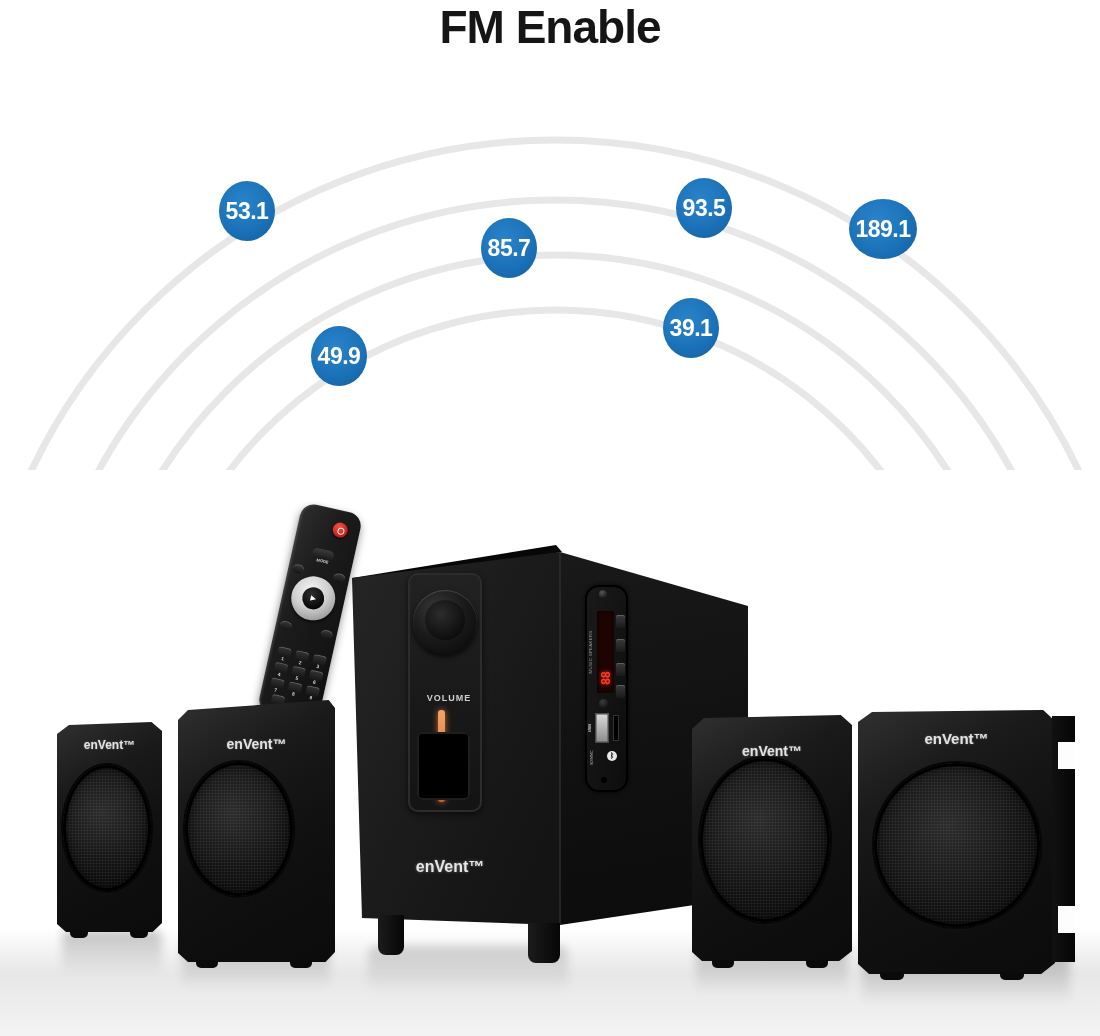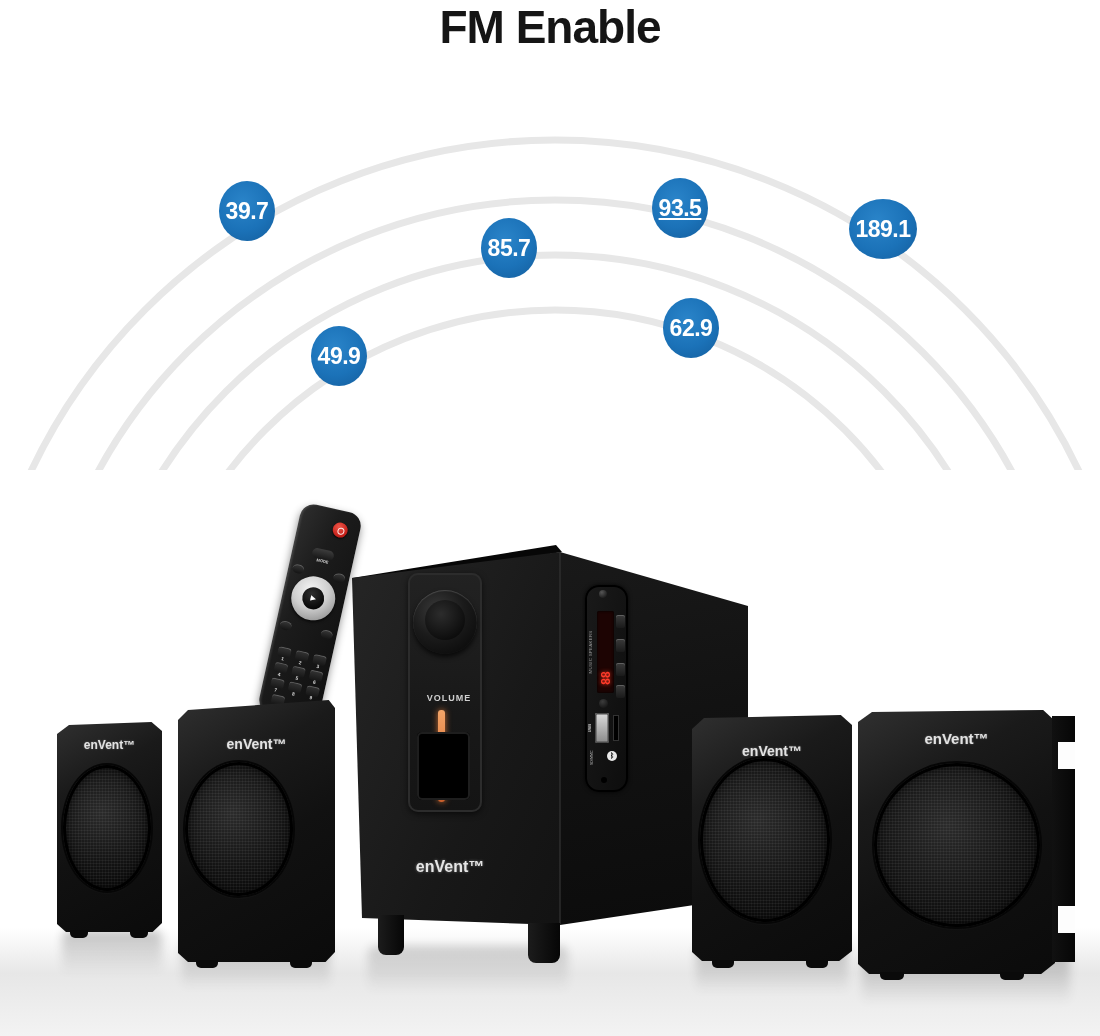--- a/index.html
+++ b/index.html
@@ -10,21 +10,21 @@
          font-size:46px;font-weight:700;color:#151515;letter-spacing:-1px;}
   
   .waves{position:absolute;left:0;top:0;}
   
   .badge{position:absolute;width:56px;height:60px;border-radius:50%;
          background:radial-gradient(circle at 42% 36%,#2a84c9 0%,#1b72b8 55%,#145d9c 100%);
          color:#fff;font-size:23px;font-weight:700;letter-spacing:-0.5px;
          display:flex;align-items:center;justify-content:center;}
   .b983 {left:219px;top:181px;}
   .b955 {left:481px;top:218px;}
-  .b935 {left:652px;top:178px;text-decoration:underline;}
+  .b935 {left:676px;top:178px;}
   .b1048{left:849px;top:199px;width:68px;}
   .b927 {left:311px;top:326px;}
   .b911 {left:663px;top:298px;}
   
   .floor{position:absolute;left:0;top:928px;width:1100px;height:108px;
          background:linear-gradient(180deg,rgba(255,255,255,0) 0%,#e7e7e7 42%,#f3f3f3 100%);}
   .refl{position:absolute;filter:blur(5px);opacity:.28;border-radius:8px;
         background:linear-gradient(180deg,#2b2b2b 0%,rgba(43,43,43,0) 85%);}
   
   .spk{position:absolute;background:linear-gradient(150deg,#303030 0%,#1a1a1a 28%,#111 55%,#0b0b0b 100%);}
@@ -142,26 +142,26 @@
 
   <div class="title">FM Enable</div>
 
   <svg class="waves" width="1100" height="470" viewBox="0 0 1100 470">
     <circle cx="555" cy="720" r="580" fill="none" stroke="#e7e7e7" stroke-width="7"></circle>
     <circle cx="555" cy="720" r="520" fill="none" stroke="#e7e7e7" stroke-width="7"></circle>
     <circle cx="555" cy="720" r="465" fill="none" stroke="#e7e7e7" stroke-width="7"></circle>
     <circle cx="555" cy="720" r="410" fill="none" stroke="#e7e7e7" stroke-width="7"></circle>
   </svg>
 
-  <div class="badge b983">39.7</div>
+  <div class="badge b983">53.1</div>
   <div class="badge b955">85.7</div>
   <div class="badge b935">93.5</div>
   <div class="badge b1048">189.1</div>
   <div class="badge b927">49.9</div>
-  <div class="badge b911">62.9</div>
+  <div class="badge b911">39.1</div>
 
   <div class="floor"></div>
   <div class="refl" style="left:62px;top:930px;width:100px;height:52px;"></div>
   <div class="refl" style="left:182px;top:940px;width:148px;height:58px;"></div>
   <div class="refl" style="left:368px;top:946px;width:200px;height:55px;opacity:.2;"></div>
   <div class="refl" style="left:696px;top:944px;width:152px;height:58px;"></div>
   <div class="refl" style="left:862px;top:952px;width:208px;height:62px;"></div>
 
   <div class="sub">
     <div class="sub-top"></div>

